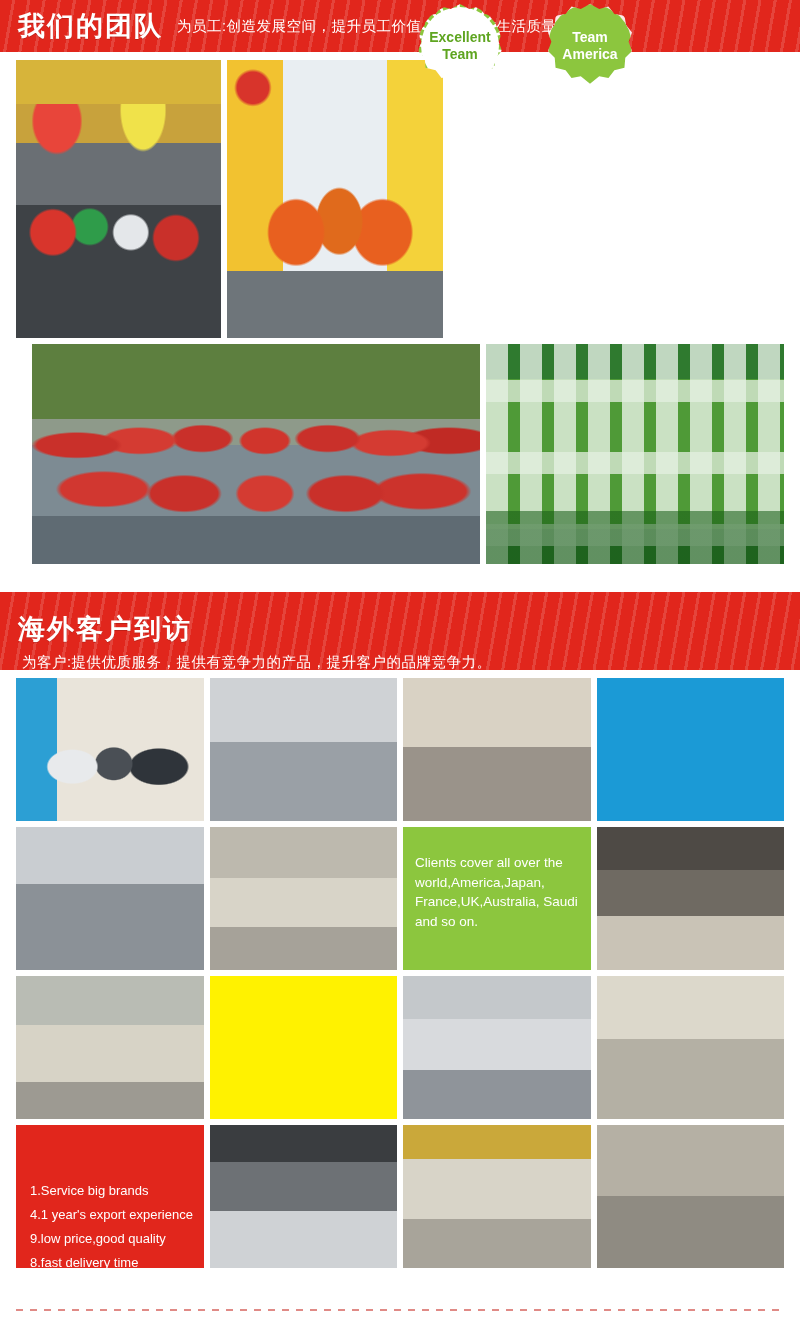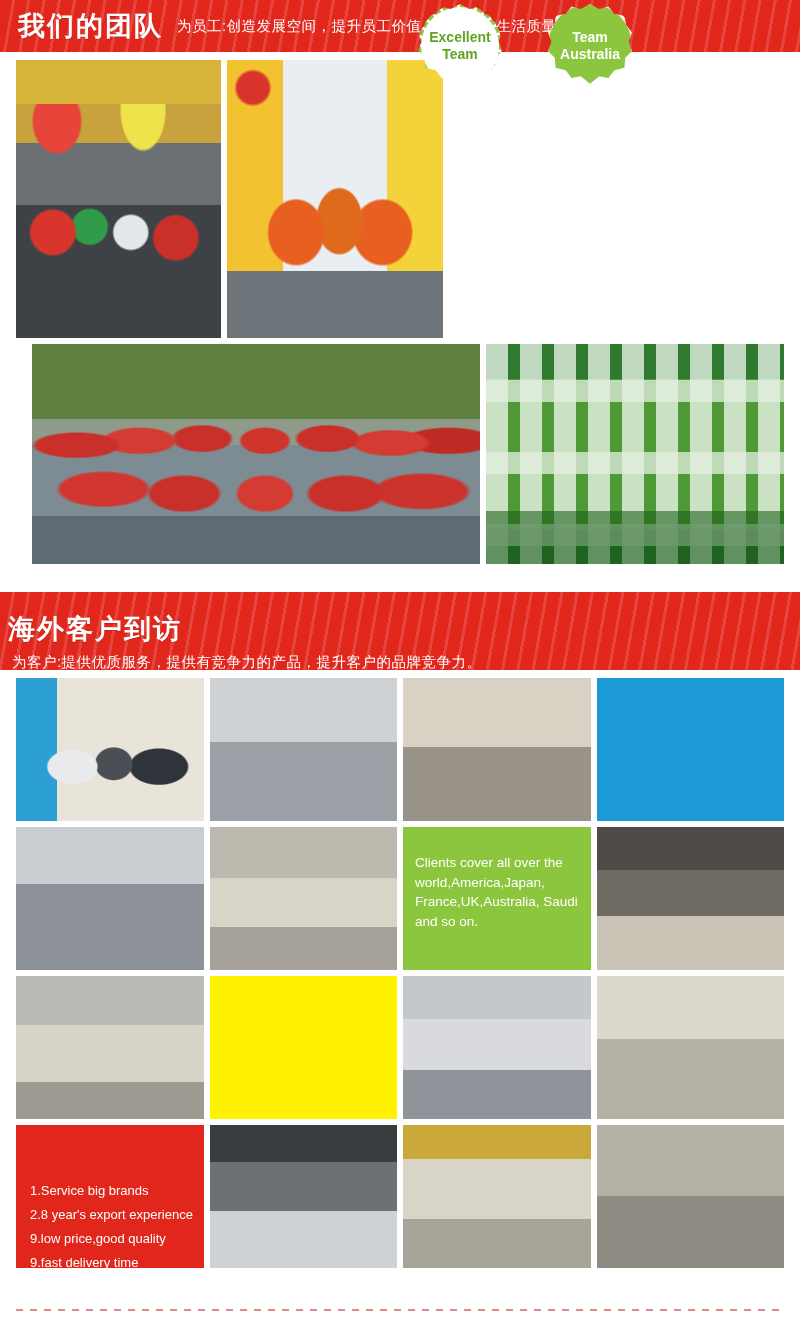--- a/index.html
+++ b/index.html
@@ -58,21 +58,21 @@
   #banner-team { height: 52px; }
   #banner-team .banner-inner { height: 52px; align-items: center; }
 
   
   #banner-clients { height: 78px; }
   #banner-clients .banner-inner {
     height: 98px;
     flex-direction: column;
     justify-content: center;
     align-items: flex-start;
-    padding-left: 8px;
+    padding-left: 18px;
   }
   #banner-clients .banner-sub { margin-left: 4px; margin-top: 6px; }
 
   
   .tile {
     position: relative;
     overflow: hidden;
     background: #cfd3d6;
   }
   .tile .cap {
@@ -229,21 +229,21 @@
         radial-gradient(ellipse at 32% 62%, #e8601f 0 13%, rgba(0,0,0,0) 14%),
         radial-gradient(ellipse at 52% 58%, #e06a1c 0 14%, rgba(0,0,0,0) 15%),
         radial-gradient(ellipse at 72% 62%, #e8601f 0 13%, rgba(0,0,0,0) 14%),
         linear-gradient(180deg,rgba(0,0,0,0) 0 76%, #6e757a 76% 100%)">
       </div>
     </div>
 
 
     <div class="seal notched" id="seal-team-training">
       <span>Team</span>
-      <span>Australia</span>
+      <span>America</span>
     </div>
   </div>
 
   <div class="team-bottom">
     <div class="tile big">
       <div class="ph" style="background:
         linear-gradient(180deg,#5d7f3f 0 34%, #8e9a8a 34% 46%, #7d8b93 46% 78%, #5f6b73 78% 100%)">
       </div>
       <div class="ph" style="background:
         radial-gradient(ellipse at 10% 46%, #c9302a 0 7%, rgba(0,0,0,0) 8%),
@@ -357,23 +357,23 @@
         linear-gradient(180deg,#dcd8cb 0 44%, #b4b0a4 44% 100%),
         radial-gradient(ellipse at 26% 58%, #cc3b2f 0 13%, rgba(0,0,0,0) 14%),
         radial-gradient(ellipse at 52% 56%, #6e737a 0 13%, rgba(0,0,0,0) 14%),
         radial-gradient(ellipse at 78% 58%, #d8dadd 0 13%, rgba(0,0,0,0) 14%),
         radial-gradient(circle at 88% 20%, #8cc63e 0 8%, rgba(0,0,0,0) 9%)"></div>
     </div>
 
     <div class="panel panel-red">
       <div class="panel-list">
         <div>1.Service big brands</div>
-        <div>2.8 year's export experience</div>
+        <div>4.1 year's export experience</div>
         <div>9.low price,good quality</div>
-        <div>9.fast delivery time</div>
+        <div>8.fast delivery time</div>
       </div>
     </div>
     <div class="tile">
       <div class="ph" style="background:
         linear-gradient(180deg,#3a3d40 0 26%, #6d7175 26% 60%, #cfd2d5 60% 100%),
         radial-gradient(ellipse at 24% 58%, #e3e5e7 0 13%, rgba(0,0,0,0) 14%),
         radial-gradient(ellipse at 52% 54%, #2f3338 0 13%, rgba(0,0,0,0) 14%),
         radial-gradient(ellipse at 80% 56%, #4a4e53 0 13%, rgba(0,0,0,0) 14%)"></div>
     </div>
     <div class="tile">

